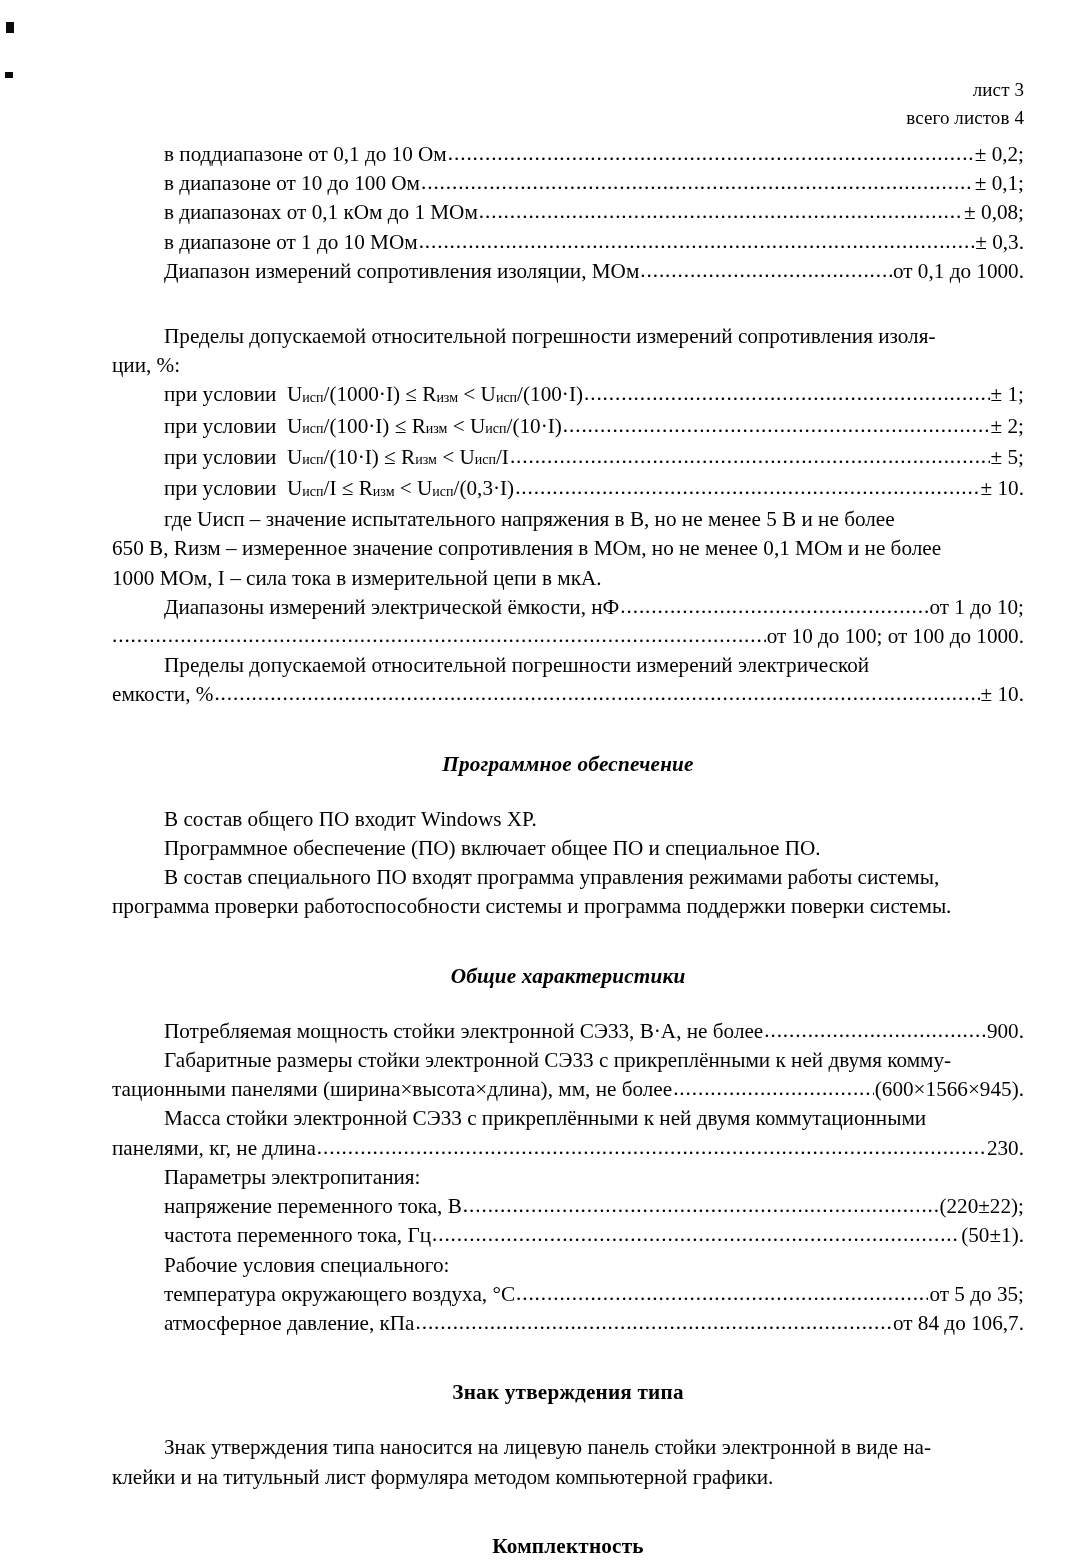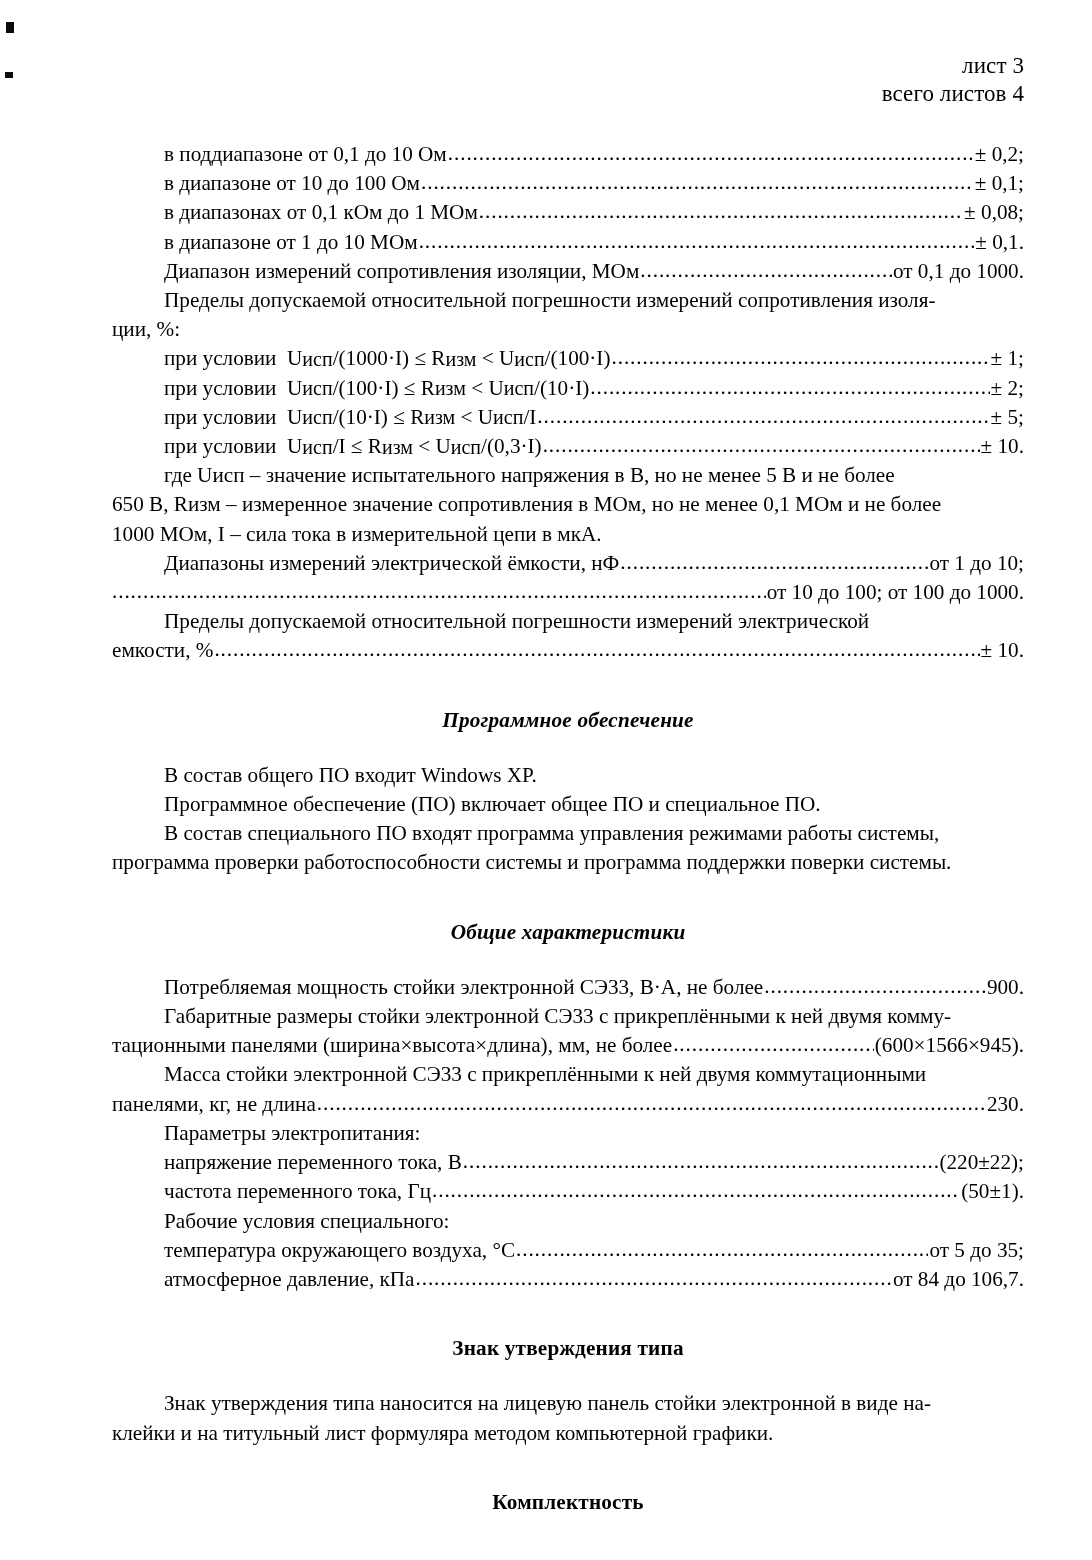--- a/index.html
+++ b/index.html
@@ -21,23 +21,23 @@
   .scan-mark {
     position: absolute;
     background: #0b0b0b;
   }
   .scan-mark.m1 { left: 6px;  top: 22px; width: 8px;  height: 11px; }
   .scan-mark.m2 { left: 5px;  top: 72px; width: 8px;  height: 6px; }
 
   .header {
     position: absolute;
     right: 68px;
-    top: 52px;
+    top: 76px;
     text-align: right;
-    font-size: 23px;
+    font-size: 19px;
     line-height: 28px;
     letter-spacing: 0.1px;
   }
 
   .body-area {
     position: absolute;
     left: 112px;
     top: 140px;
     width: 912px;
     font-size: 21.2px;
@@ -91,21 +91,21 @@
     margin: 0;
     font-weight: bold;
     font-size: 21.2px;
     text-align: center;
     letter-spacing: 0.2px;
   }
   .sp-26 { height: 26px; }
   .sp-40 { height: 40px; }
 
   .sub {
-    font-size: 20px;
+    font-size: 14px;
     vertical-align: baseline;
     position: relative;
     top: 0.5px;
   }
   .var { font-style: normal; }
 </style>
 </head>
 <body>
 
 <div class="page">
@@ -132,34 +132,34 @@
         <span class="val">± 0,1;</span>
       </div>
       <div class="leader-line">
         <span class="lbl">в диапазонах от 0,1 кОм до 1 МОм</span>
         <span class="dots"></span>
         <span class="val">± 0,08;</span>
       </div>
       <div class="leader-line">
         <span class="lbl">в диапазоне от  1 до 10 МОм</span>
         <span class="dots"></span>
-        <span class="val">± 0,1.</span>
+        <span class="val">± 0,3.</span>
       </div>
     </div>
 
     <div class="indent">
       <div class="leader-line">
         <span class="lbl">Диапазон измерений сопротивления изоляции, МОм</span>
         <span class="dots"></span>
         <span class="val">от 0,1 до 1000.</span>
       </div>
     </div>
 
     <div>
-      <p class="plain indent-first" style="text-align:justify;">Пределы допускаемой относительной погрешности измерений сопротивления изоля-</p>
+      <p class="plain indent-first" style="text-align:justify;margin-top:36px;">Пределы допускаемой относительной погрешности измерений сопротивления изоля-</p>
       <p class="plain">ции, %:</p>
     </div>
 
     <div class="indent">
       <div class="leader-line">
         <span class="lbl"><span>при условии</span>&nbsp;&nbsp;<span class="var">U</span><span class="sub">исп</span><span>/(1000·I) ≤ R</span><span class="sub">изм</span><span> &lt; U</span><span class="sub">исп</span><span>/(100·I)</span></span>
         <span class="dots"></span>
         <span class="val">± 1;</span>
       </div>
       <div class="leader-line">

